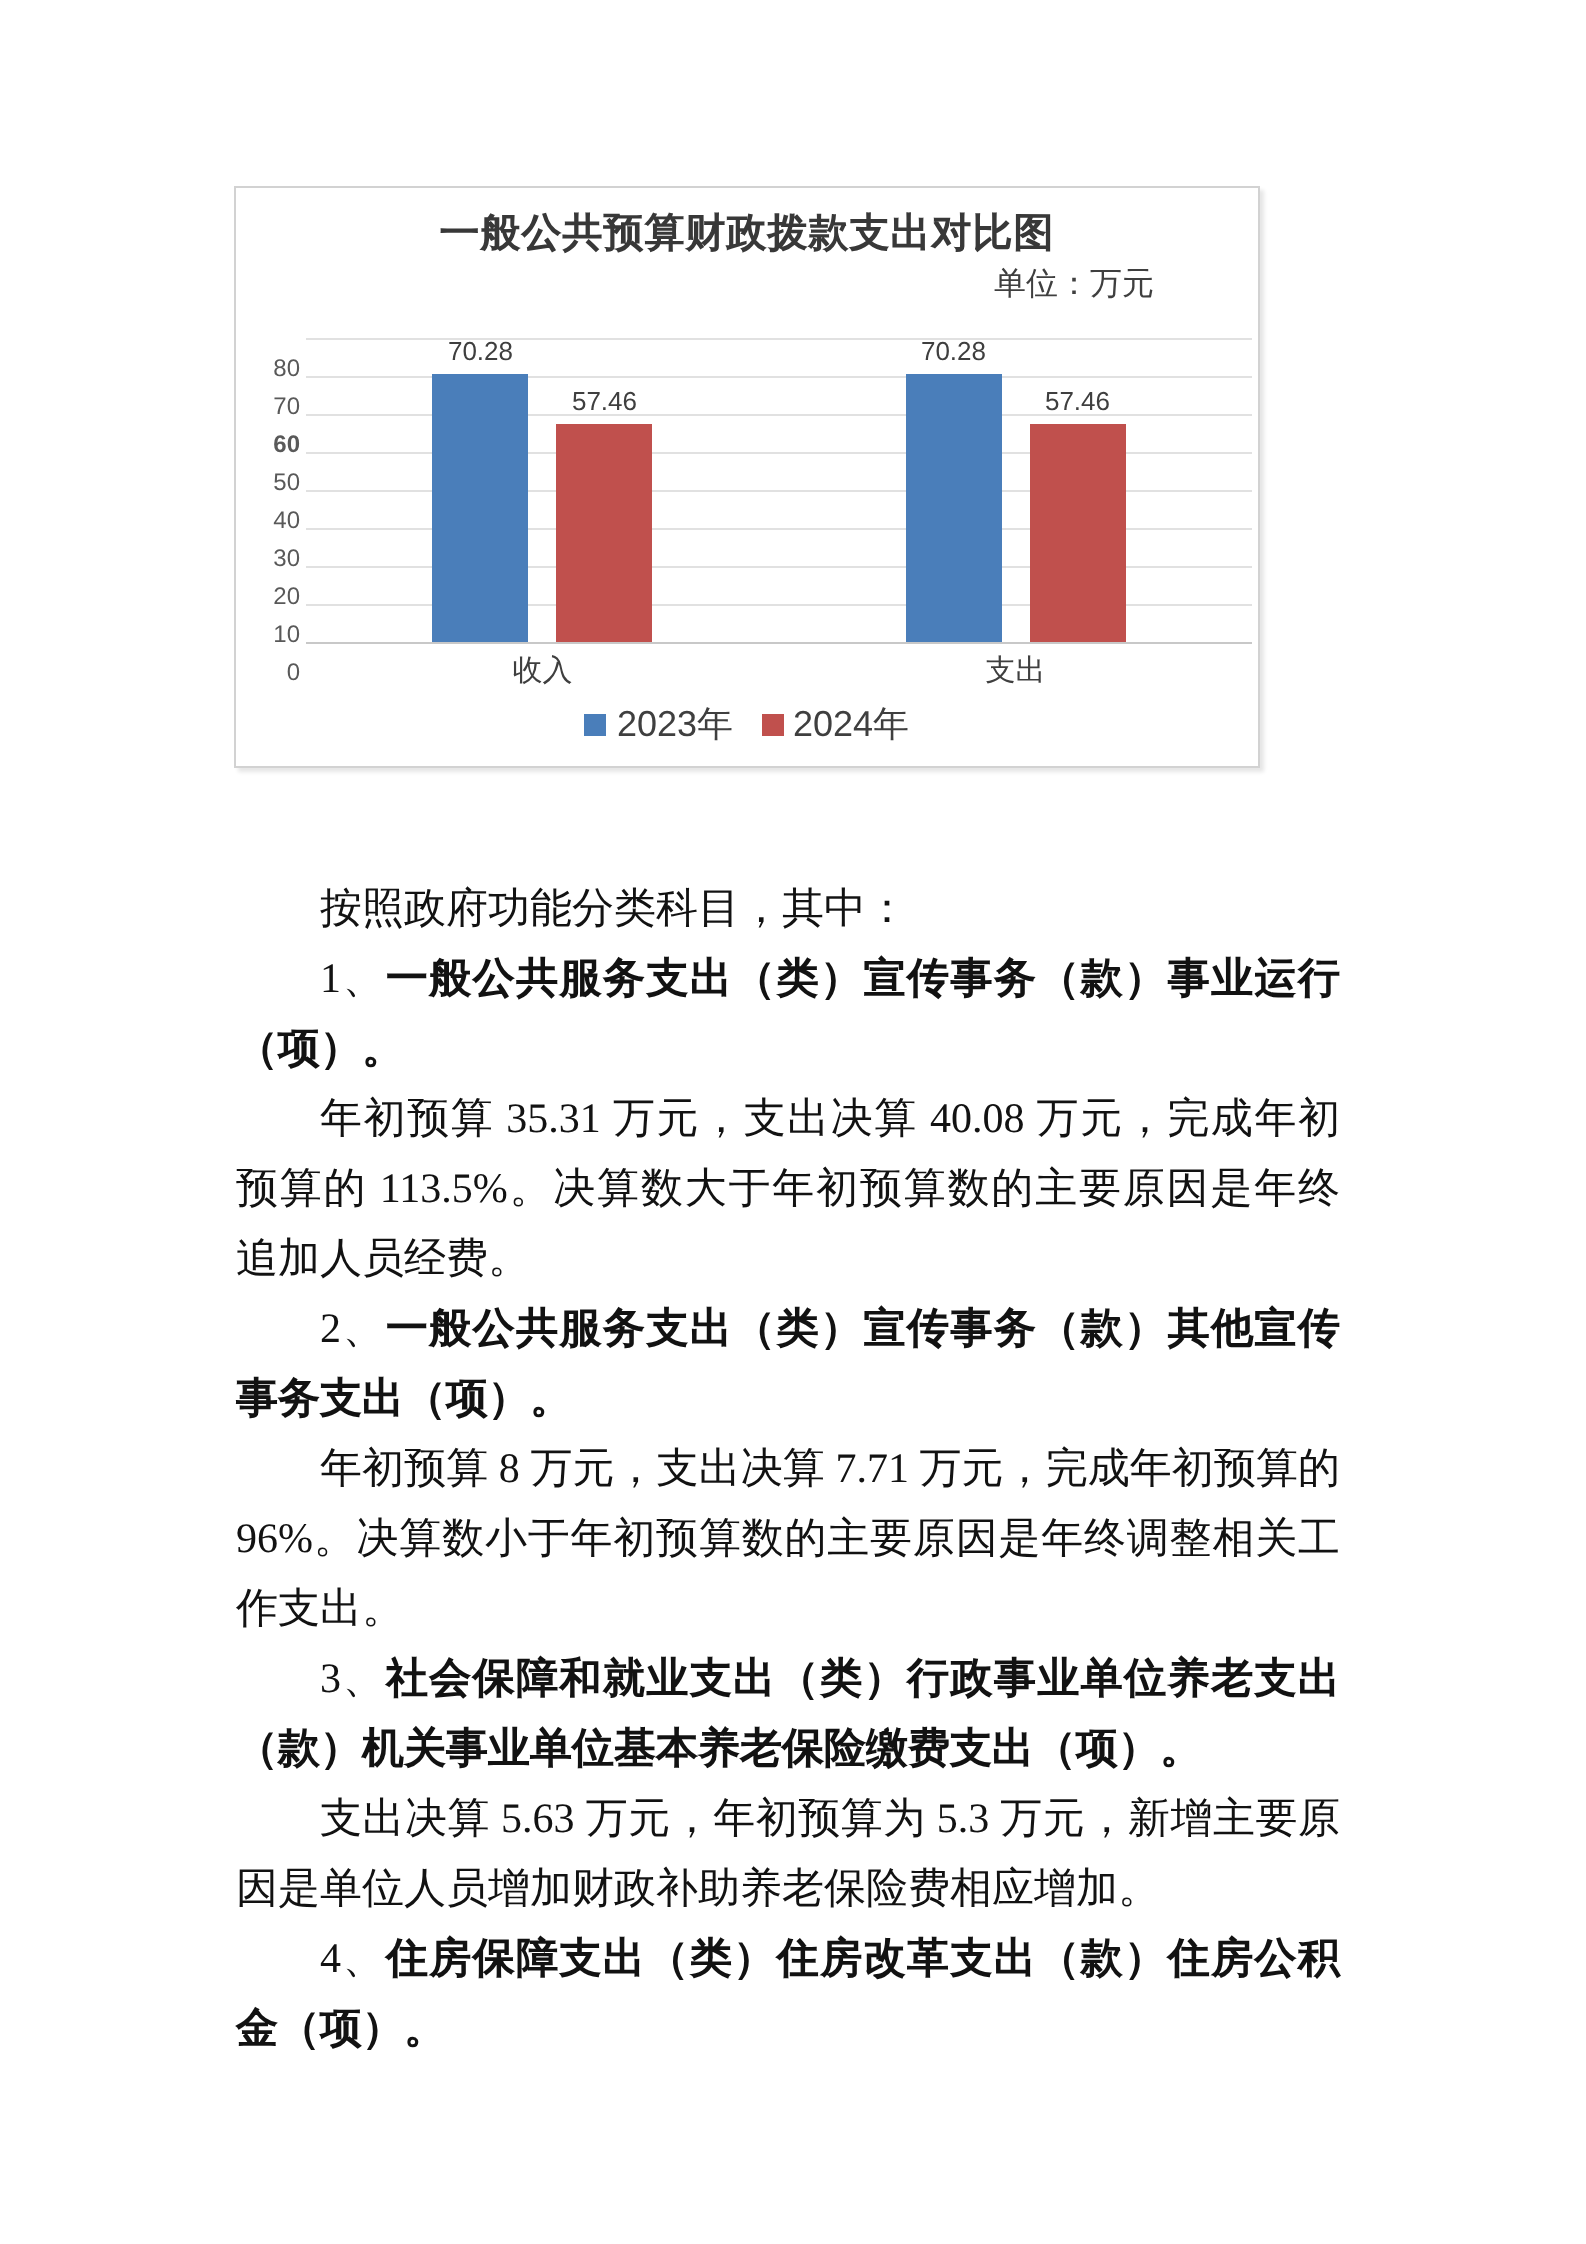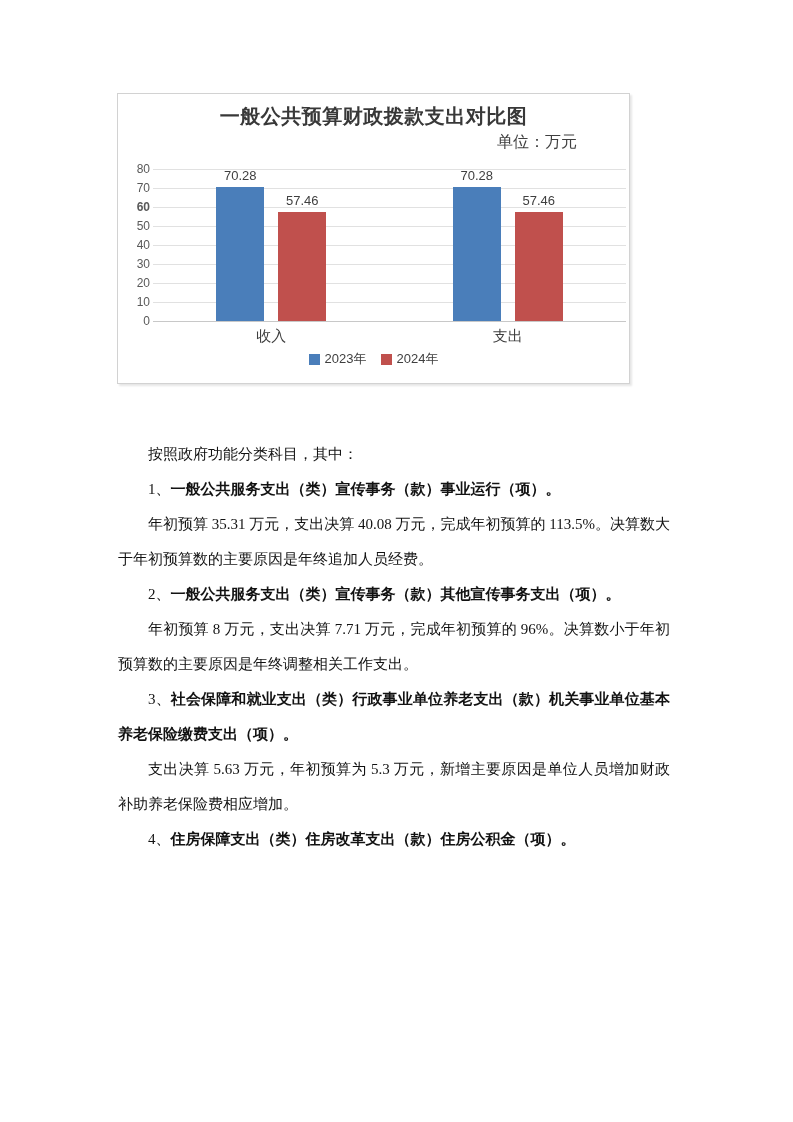--- a/index.html
+++ b/index.html
@@ -26,46 +26,46 @@
     font-size:20px; font-weight:bold; color:#383838;
     letter-spacing:0.5px;
   }
   .chart-unit {
     position:absolute; top:38px; right:52px;
     font-size:16px; color:#3f3f3f;
   }
   .y-axis { position:absolute; left:10px; top:75px; width:22px; height:152px; }
   .ytick {
     position:absolute; right:0; transform:translateY(-50%);
-    font-size:12px; color:#595959; line-height:1;
+    font-size:12px; color:#595959; line-height:1;margin-top:15px;
   }
   .plot { position:absolute; left:35px; top:75px; width:473px; height:152px; }
   .gridline { position:absolute; left:0; width:100%; height:1px; background:#e1e1e1; }
   .gridline.zero { background:#c8c8c8; }
   .bar { position:absolute; bottom:0; }
   .data-label {
     position:absolute; transform:translateX(-50%);
     font-size:13px; color:#3f3f3f; white-space:nowrap; line-height:1;
   }
   .cat-label {
     position:absolute; top:159px; transform:translateX(-50%);
     font-size:15px; color:#3f3f3f; line-height:1;
   }
   .legend {
     position:absolute; left:0; top:256px; width:100%;
     display:flex; justify-content:center; align-items:center; gap:14px;
   }
-  .legend-item { display:flex; align-items:center; gap:5px; font-size:13px; color:#3f3f3f; }
+  .legend-item { display:flex; align-items:center; gap:5px; font-size:18px; color:#3f3f3f; }
   .legend-swatch { width:11px; height:11px; display:inline-block; }
 
   
   .text-block {
     position:absolute; left:118px; top:437px; width:552px;
     font-family:"Liberation Serif","DejaVu Serif",serif;
-    font-size:15px; line-height:35px; color:#121212;
+    font-size:21px; line-height:35px; color:#121212;
   }
   .para { margin:0; text-indent:2em; text-align:justify; }
   .para .bold { font-weight:700; }
   .para .num { font-weight:400; }
 </style>
 </head>
 <body>
 
 <div class="page">
 

